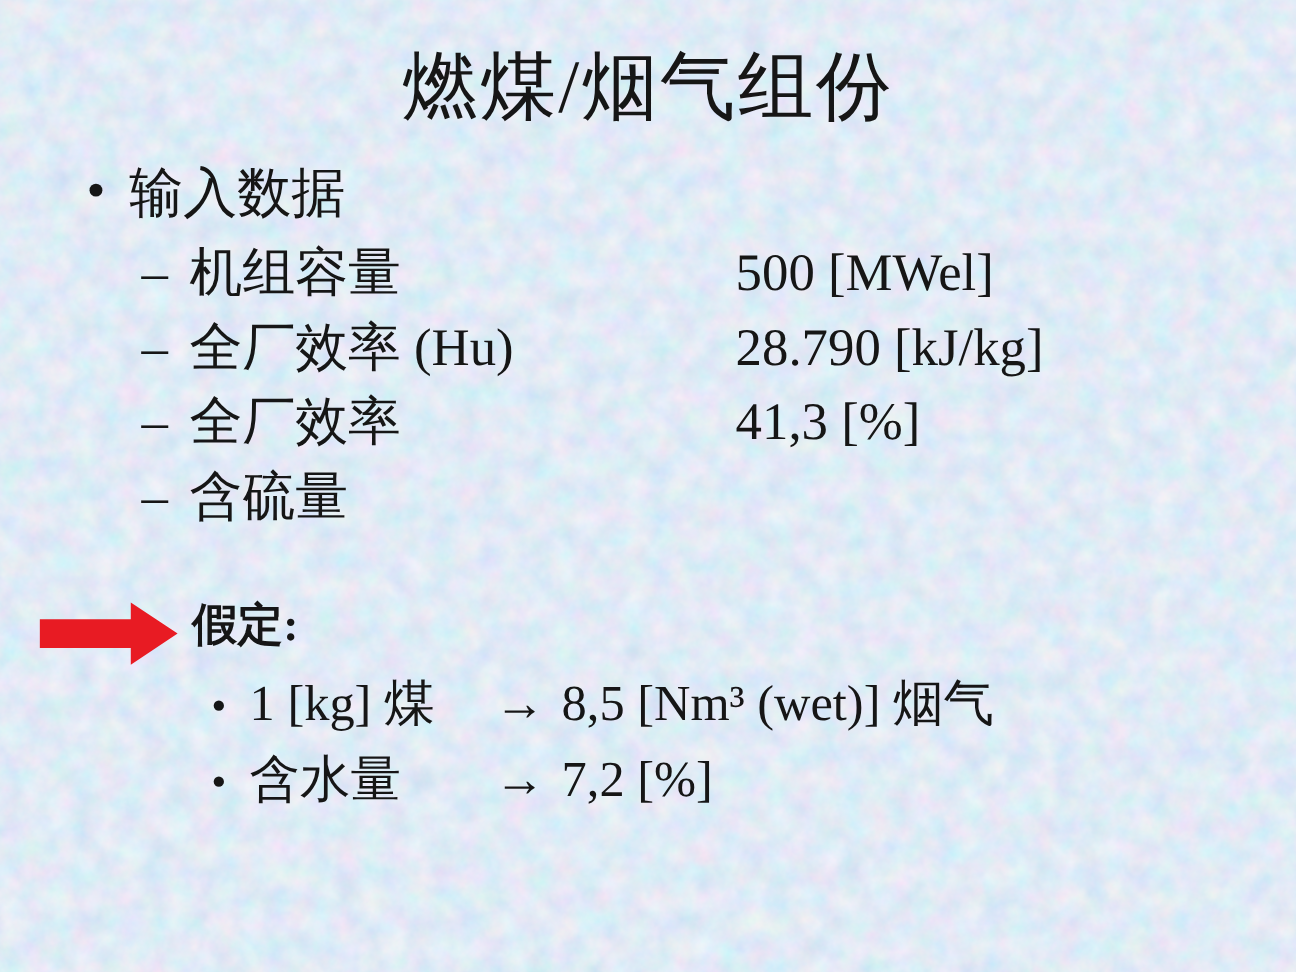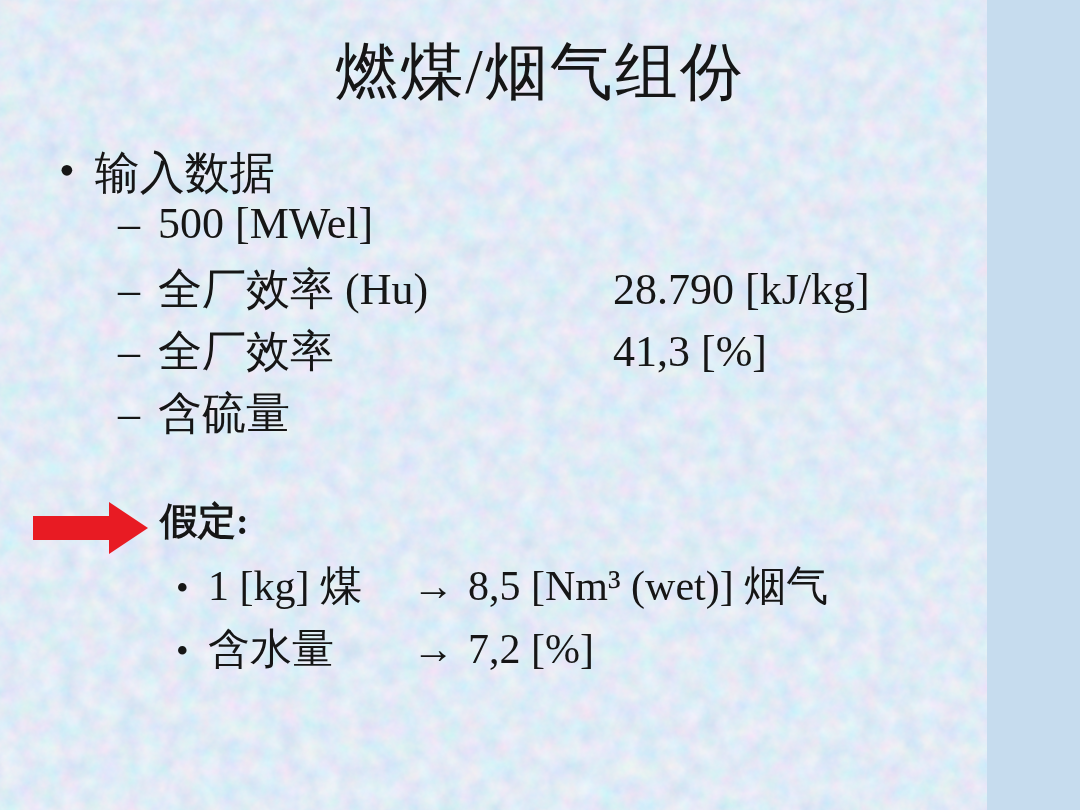--- a/index.html
+++ b/index.html
@@ -6,21 +6,21 @@
   html, body {
     margin: 0;
     padding: 0;
     width: 1080px;
     height: 810px;
     overflow: hidden;
     background: #c6dcee;
   }
   .slide {
     position: relative;
-    width: 987px;
+    width: 1080px;
     height: 810px;
     overflow: hidden;
     font-family: "Liberation Serif", "DejaVu Serif", serif;
     color: #161616;
   }
   .bg-texture {
     position: absolute;
     top: 0; left: 0;
     width: 1080px;
     height: 810px;
@@ -39,25 +39,24 @@
     left: 0;
     width: 1080px;
     text-align: center;
     font-size: 63px;
     line-height: 1.15;
     letter-spacing: 2px;
     white-space: nowrap;
   }
   .heading-line {
     position: absolute;
-    left: 59px;
+    left: 72px;
     top: 134px;
     font-size: 45px;
     line-height: 1.2;
-    margin-top: 12px;
   }
   .heading-line .bullet {
     display: inline-block;
     margin-right: 20px;
     transform: translateY(-3px);
   }
   .input-rows {
     position: absolute;
     left: 118px;
     top: 198px;
@@ -126,20 +125,21 @@
 
     <div class="slide-title">燃煤/烟气组份</div>
 
     <div class="heading-line">
       <span class="bullet">•</span><span>输入数据</span>
     </div>
 
     <div class="input-rows">
       <div class="input-row">
         <span>–</span>
+        <span>机组容量</span>
         <span>500 [MWel]</span>
       </div>
       <div class="input-row">
         <span>–</span>
         <span>全厂效率 (Hu)</span>
         <span>28.790 [kJ/kg]</span>
       </div>
       <div class="input-row">
         <span>–</span>
         <span>全厂效率</span>

